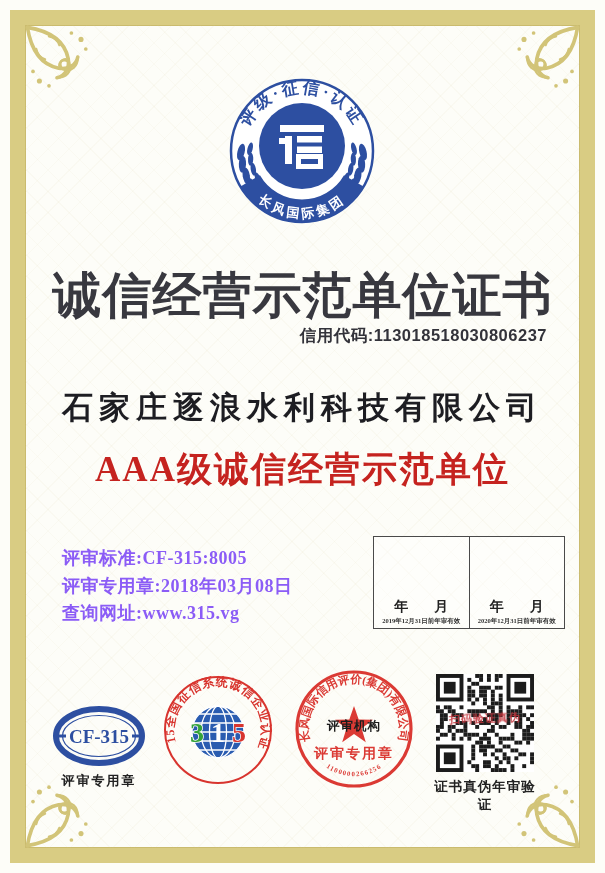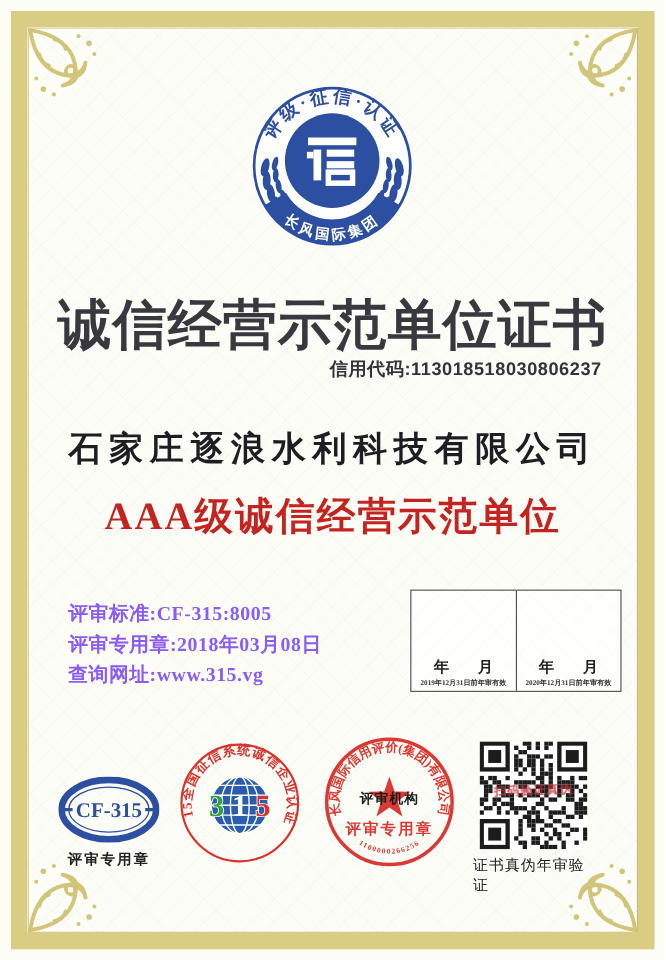--- a/index.html
+++ b/index.html
@@ -42,22 +42,22 @@
         white-space:nowrap;font-weight:bold;}
   .seal-cf{position:absolute;left:28px;top:681px;width:92px;height:62px;}
   .cf-caption{position:absolute;left:28px;top:747px;width:92px;text-align:center;
         font-weight:bold;font-size:13px;color:#222;letter-spacing:2px;}
   .seal-globe{position:absolute;left:138px;top:650px;width:110px;height:110px;}
   .seal-stamp{position:absolute;left:268px;top:645px;width:122px;height:122px;}
   .qr-wrap{position:absolute;left:411px;top:649px;width:98px;height:98px;}
   .qr-overlay{position:absolute;left:411px;top:686px;width:98px;text-align:center;
         color:#c23038;font-weight:bold;font-size:11px;letter-spacing:1px;
         filter:blur(.6px);opacity:.85;transform:rotate(-2deg);z-index:2;}
-  .qr-caption{position:absolute;left:405px;top:753px;width:110px;text-align:left;
-        font-weight:normal;font-size:13.5px;color:#222;letter-spacing:1px;}
+  .qr-caption{position:absolute;left:405px;top:753px;width:110px;text-align:center;
+        font-weight:bold;font-size:13.5px;color:#222;letter-spacing:1px;}
 </style>
 </head>
 <body>
 
 <div class="page">
 
   <svg width="0" height="0" style="position:absolute">
     <defs>
       <symbol id="flourish" viewBox="0 0 90 90">
         <g fill="none" stroke="#d2c478" stroke-width="4.5" stroke-linecap="round">

